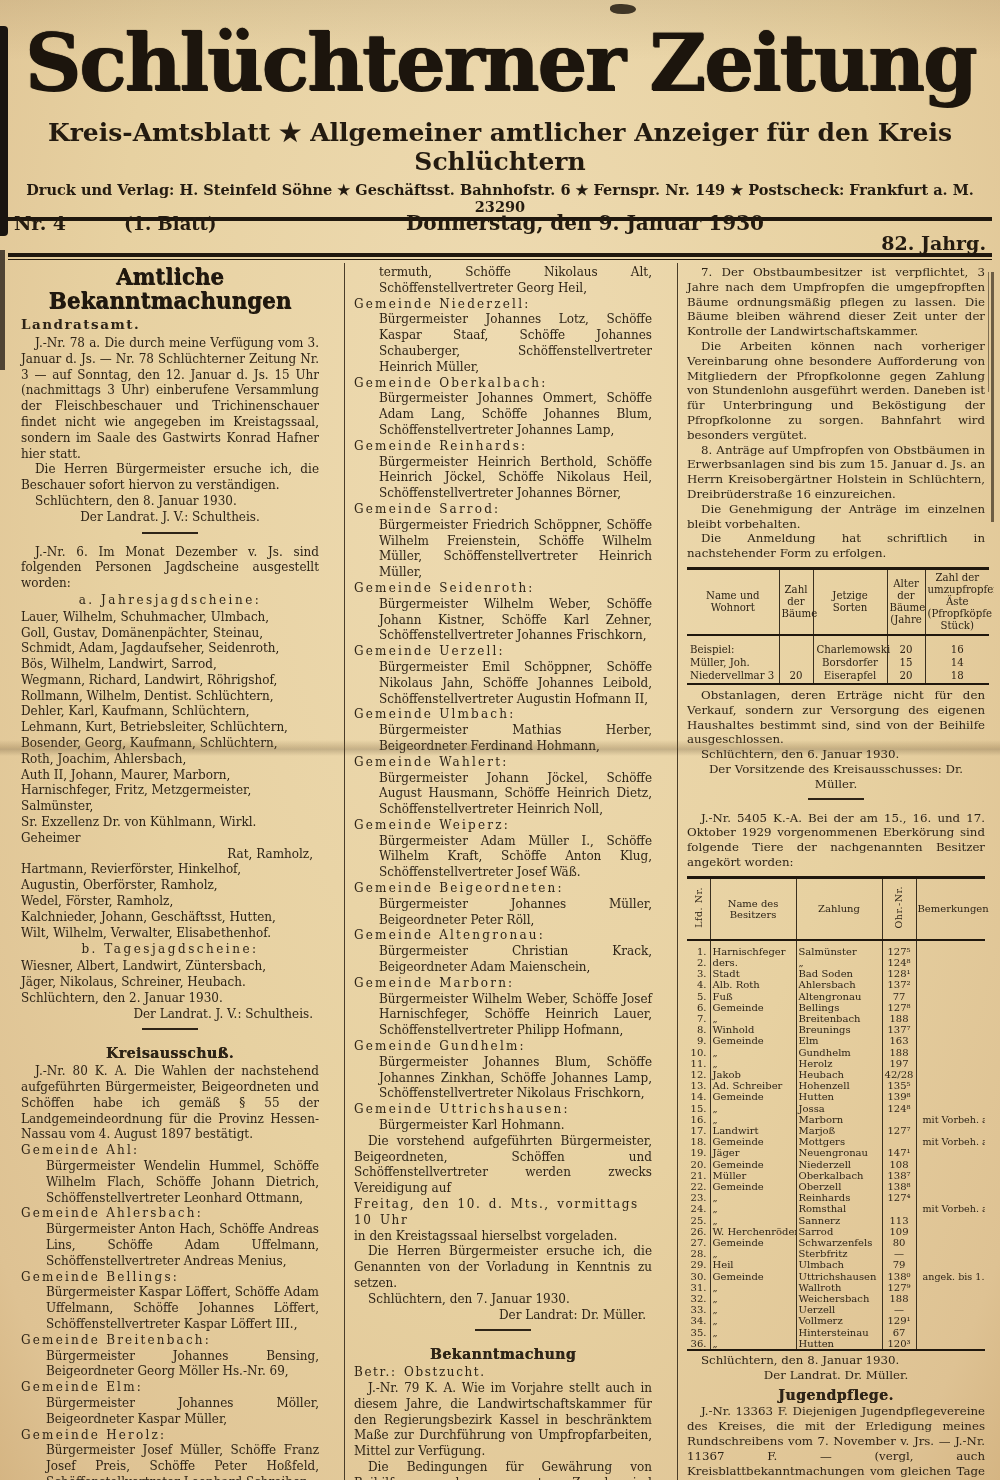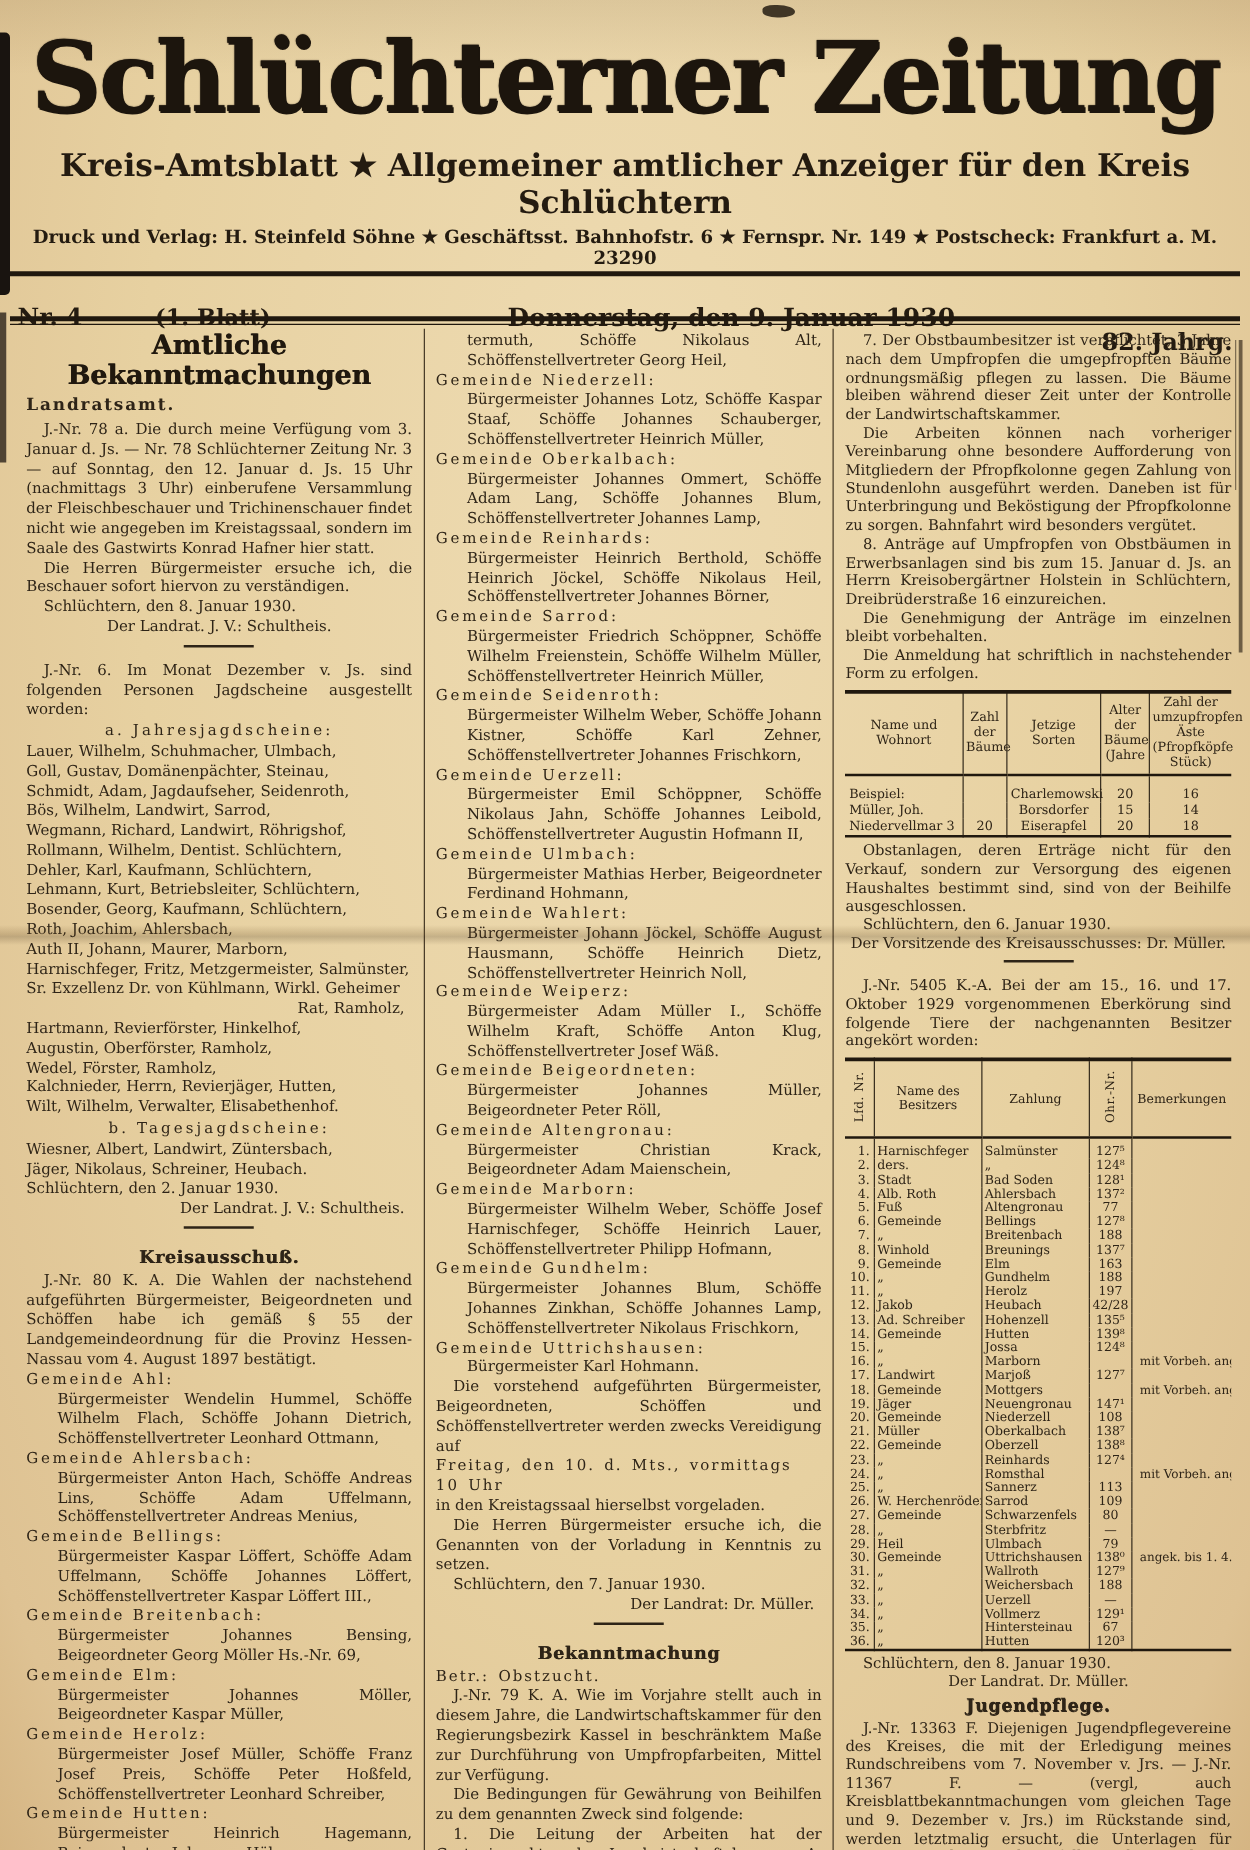--- a/index.html
+++ b/index.html
@@ -23,30 +23,30 @@
   
   .masthead{position:absolute;left:0;top:0;width:100%;text-align:center;}
   .mast-title{
     margin-top:22px; font-size:78px; line-height:1.05; font-weight:bold;
     letter-spacing:-2px; color:#1c150d;
     text-shadow:1px 1px 0 #1c150d, 0 0 1px #1c150d;
   }
   .mast-sub{margin-top:14px;font-size:25px;font-weight:bold;color:#241b10;letter-spacing:0px;}
   .mast-imprint{margin-top:5px;font-size:14.5px;font-weight:bold;color:#241b10;}
   .rule-a{position:absolute;left:8px;right:8px;top:217px;border-top:4px solid #20180e;}
-  .daterow{position:absolute;left:14px;right:14px;top:240px;height:28px;display:flex;align-items:center;font-weight:bold;color:#241b10;}
+  .daterow{position:absolute;left:14px;right:14px;top:209px;height:28px;display:flex;align-items:center;font-weight:bold;color:#241b10;}
   .d-nr{font-size:19px;width:110px;}
   .d-blatt{font-size:18px;width:200px;}
   .d-date{font-size:20px;flex:1;text-align:center;}
   .d-vol{font-size:19px;width:140px;text-align:right;margin-top:40px;}
   .rule-b1{position:absolute;left:8px;right:8px;top:253px;border-top:4px solid #20180e;}
   .rule-b2{position:absolute;left:8px;right:8px;top:259px;border-top:1.5px solid #20180e;}
 
   
-  .cols{position:absolute;top:263px;left:12px;right:6px;bottom:0;display:flex;}
+  .cols{position:absolute;top:263px;left:12px;right:6px;bottom:0;display:flex;gap:16px;}
   .col{flex:1;padding:2px 9px 0 9px;overflow:hidden;text-align:justify;}
   .col + .col{border-left:1px solid #4a3d29;}
   .col1,.col2{font-size:12px;line-height:15.8px;}
   .col3{font-size:11.8px;line-height:14.8px;}
 
   .blk{margin:0;}
   .blk[data-style="h-main"]{font-size:21.5px;line-height:1.12;font-weight:bold;text-align:center;margin:0 0 4px;color:#20180e;text-shadow:.5px .5px 0 #20180e;}
   .blk[data-style="h-sub"]{font-weight:bold;font-size:13.5px;letter-spacing:1.5px;margin:0 0 3px;}
   .blk[data-style="h-center"]{font-weight:bold;text-align:center;font-size:14px;margin:5px 0 2px;letter-spacing:.5px;text-shadow:.4px .4px 0 #2e2417;}
   .blk[data-style="para"]{text-indent:14px;}
@@ -134,21 +134,21 @@
         <div class="blk" data-style="line">Lehmann, Kurt, Betriebsleiter, Schlüchtern,</div>
         <div class="blk" data-style="line">Bosender, Georg, Kaufmann, Schlüchtern,</div>
         <div class="blk" data-style="line">Roth, Joachim, Ahlersbach,</div>
         <div class="blk" data-style="line">Auth II, Johann, Maurer, Marborn,</div>
         <div class="blk" data-style="line">Harnischfeger, Fritz, Metzgermeister, Salmünster,</div>
         <div class="blk" data-style="line">Sr. Exzellenz Dr. von Kühlmann, Wirkl. Geheimer</div>
         <div class="blk" data-style="right">Rat, Ramholz,</div>
         <div class="blk" data-style="line">Hartmann, Revierförster, Hinkelhof,</div>
         <div class="blk" data-style="line">Augustin, Oberförster, Ramholz,</div>
         <div class="blk" data-style="line">Wedel, Förster, Ramholz,</div>
-        <div class="blk" data-style="line">Kalchnieder, Herrn, Revierjäger, Hutten,</div>
+        <div class="blk" data-style="line">Kalchnieder, Johann, Geschäftsst, Hutten,</div>
         <div class="blk" data-style="line">Wilt, Wilhelm, Verwalter, Elisabethenhof.</div>
         <div class="blk" data-style="center-spaced">b. Tagesjagdscheine:</div>
         <div class="blk" data-style="line">Wiesner, Albert, Landwirt, Züntersbach,</div>
         <div class="blk" data-style="line">Jäger, Nikolaus, Schreiner, Heubach.</div>
         <div class="blk" data-style="line">Schlüchtern, den 2. Januar 1930.</div>
         <div class="blk" data-style="right">Der Landrat. J. V.: Schultheis.</div>
         <div class="blk" data-style="divider"></div>
         <div class="blk" data-style="h-center">Kreisausschuß.</div>
         <div class="blk" data-style="para">J.-Nr. 80 K. A. Die Wahlen der nachstehend aufgeführten Bürgermeister, Beigeordneten und Schöffen habe ich gemäß § 55 der Landgemeindeordnung für die Provinz Hessen-Nassau vom 4. August 1897 bestätigt.</div>
         <div class="blk" data-style="gemeinde">Gemeinde Ahl:</div>

